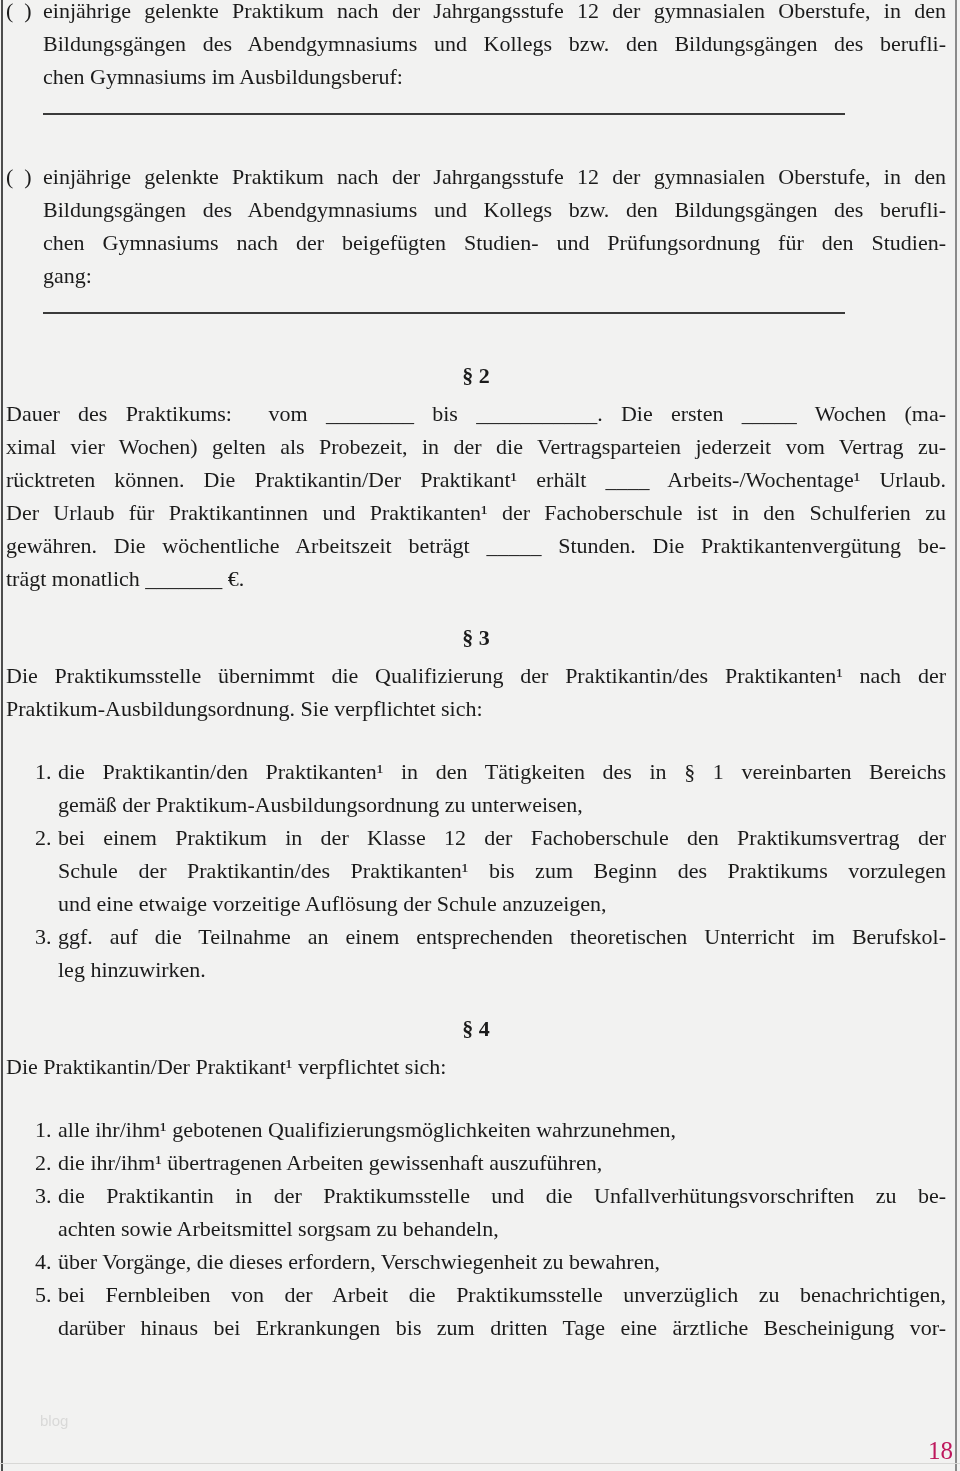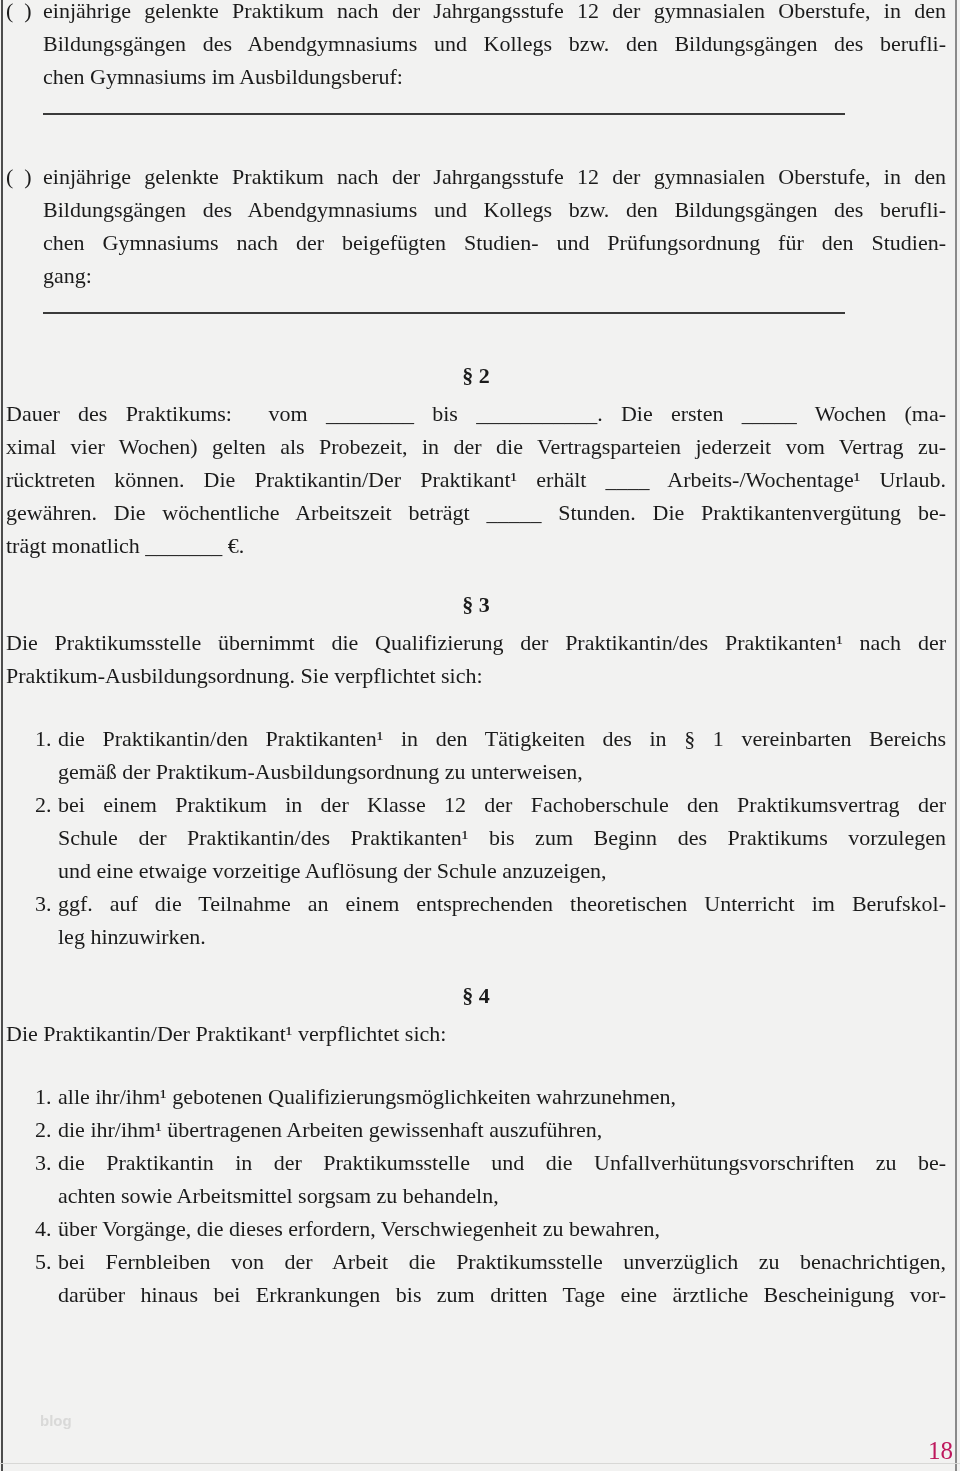--- a/index.html
+++ b/index.html
@@ -54,21 +54,20 @@
   .block-rule + .block-heading .heading { margin-top: 45px; }
   .block-list { margin-top: 30px; }
   .list-item { position: relative; padding-left: 52px; }
   .list-item .marker { position: absolute; left: 29px; top: 0; }
   .watermark {
     position: absolute; left: 40px; top: 1412px;
     color: #d9d9d8;
     font-family: "Liberation Sans", sans-serif;
     font-size: 15px; line-height: 18px;
     z-index: 2;
-    font-weight: bold;
   }
   .page-number {
     position: absolute; right: 7px; top: 1436px;
     font-size: 25px; line-height: 30px;
     color: #be185d;
     z-index: 4;
   }
 </style>
 </head>
 <body>
@@ -98,20 +97,21 @@
       <div class="block block-rule">
         <div class="fill-line"></div>
       </div>
       <div class="block block-heading">
         <div class="heading">§ 2</div>
       </div>
       <div class="block block-para">
         <div class="line">Dauer des Praktikums:&nbsp; vom ________ bis ___________. Die ersten _____ Wochen (ma-</div>
         <div class="line">ximal vier Wochen) gelten als Probezeit, in der die Vertragsparteien jederzeit vom Vertrag zu-</div>
         <div class="line">rücktreten können. Die Praktikantin/Der Praktikant¹ erhält ____ Arbeits-/Wochentage¹ Urlaub.</div>
+        <div class="line">Der Urlaub für Praktikantinnen und Praktikanten¹ der Fachoberschule ist in den Schulferien zu</div>
         <div class="line">gewähren. Die wöchentliche Arbeitszeit beträgt _____ Stunden. Die Praktikantenvergütung be-</div>
         <div class="line rag">trägt monatlich _______ €.</div>
       </div>
       <div class="block block-heading">
         <div class="heading">§ 3</div>
       </div>
       <div class="block block-para">
         <div class="line">Die Praktikumsstelle übernimmt die Qualifizierung der Praktikantin/des Praktikanten¹ nach der</div>
         <div class="line rag">Praktikum-Ausbildungsordnung. Sie verpflichtet sich:</div>
       </div>

